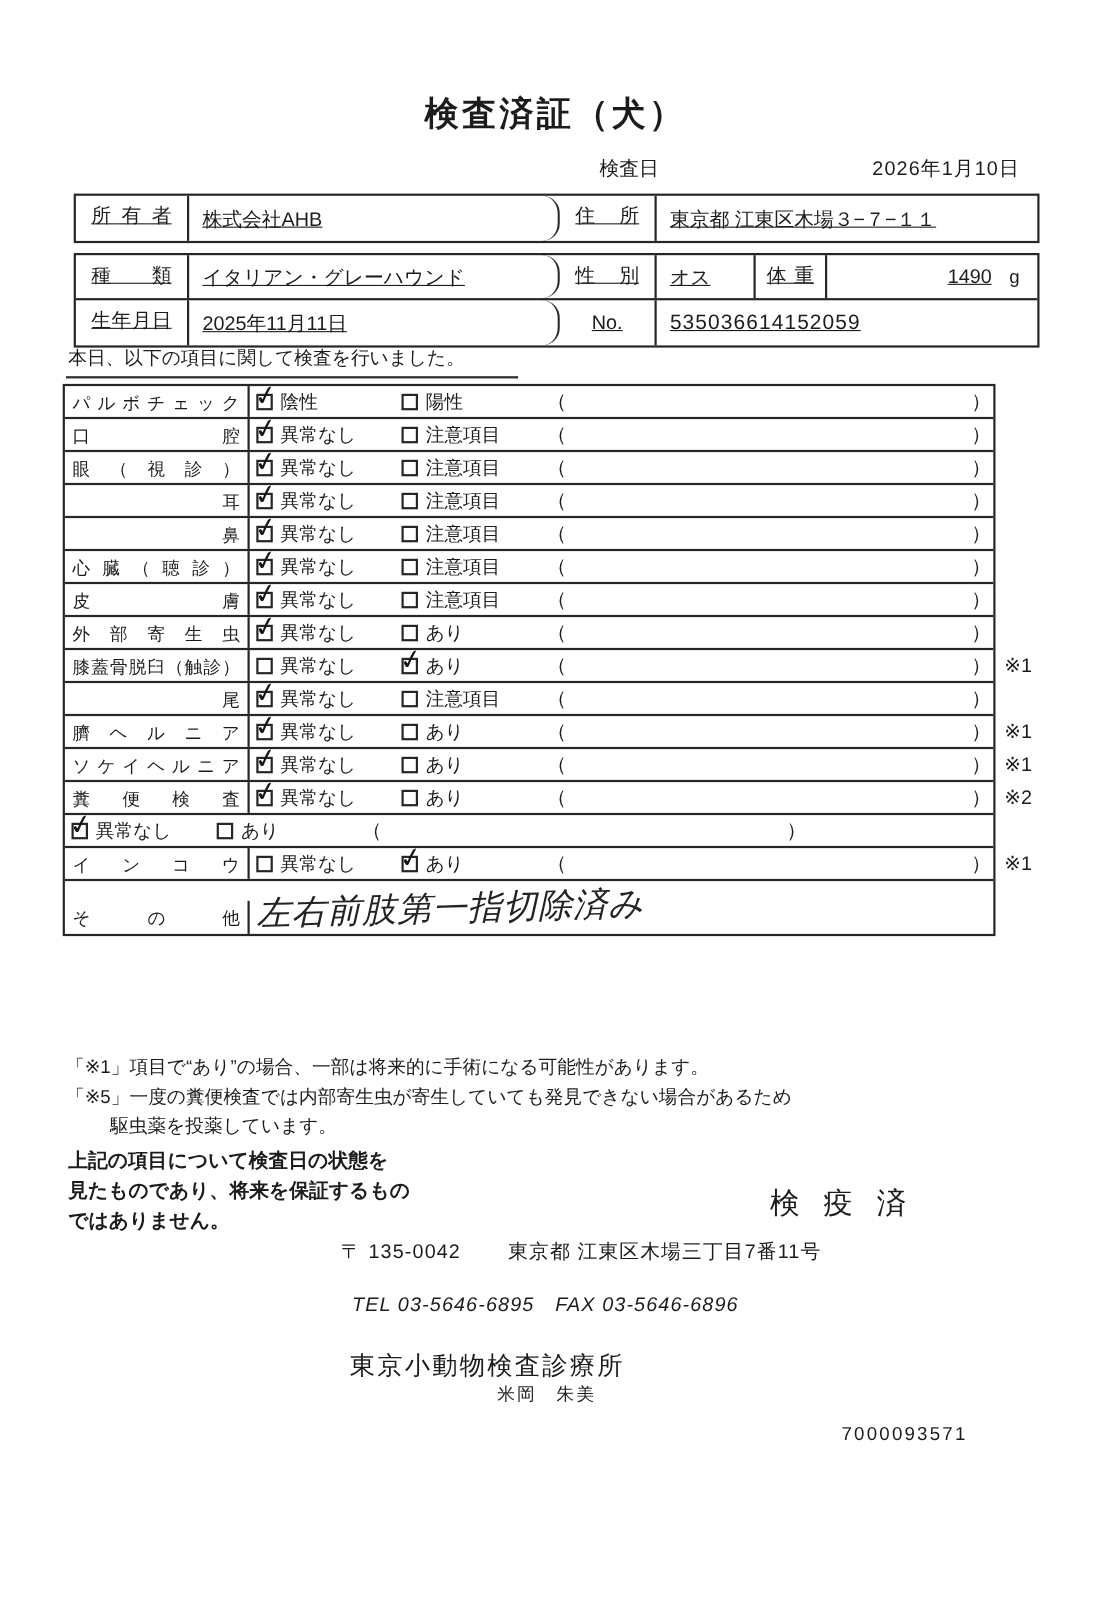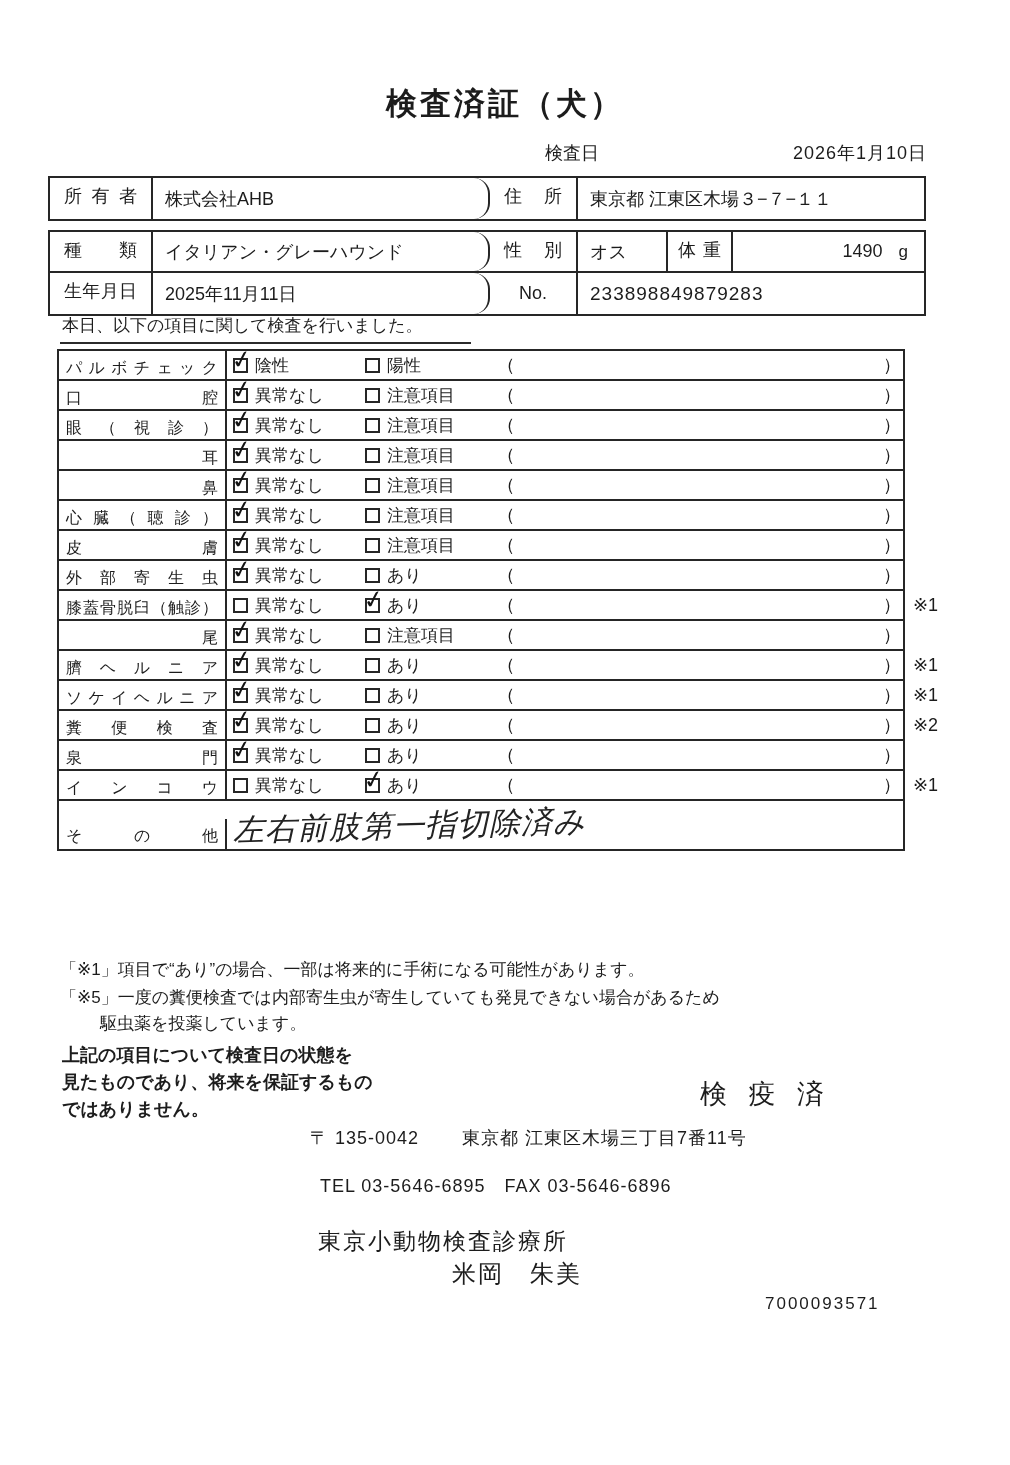--- a/index.html
+++ b/index.html
@@ -6,21 +6,21 @@
   html,body { background:#ffffff; }
   body { font-family:"Liberation Sans","DejaVu Sans",sans-serif; color:#1c1c1c; }
   .page { position:relative; width:1010px; height:1465px; background:#ffffff; overflow:hidden; }
 
   .title { position:absolute; top:83px; left:0; width:100%; text-align:center;
            font-size:31px; font-weight:700; letter-spacing:3px; }
 
   .date-label { position:absolute; top:141px; left:545px; font-size:18px; }
   .date-value { position:absolute; top:141px; left:793px; font-size:18px; letter-spacing:1px; }
 
-  .tbl { position:absolute; left:48px; width:878px; border:2px solid #262626; }
+  .tbl { position:absolute; left:67px; width:878px; border:2px solid #262626;text-decoration:underline; }
   .trow { display:flex; height:41px; border-bottom:2px solid #262626; }
   .trow:last-child { border-bottom:none; }
   .tcell { border-right:2px solid #262626; font-size:18px; }
   .tcell:last-child { border-right:none; }
   .vcell { display:flex; align-items:center; padding:0 12px; }
   .tlabel { display:block; line-height:37px; text-align:justify; text-align-last:justify;
             padding:0 14px; white-space:nowrap; overflow:hidden; }
   .tlabel.narrow { padding:0 10px; }
   .w103{flex:0 0 103px;} .w337{flex:0 0 337px;border-radius:16px;} .w88{flex:0 0 88px;}
   .w90{flex:0 0 90px;} .w65{flex:0 0 65px;} .w195{flex:0 0 195px;} .w350{flex:0 0 350px;}
@@ -57,23 +57,23 @@
 
   .fn { position:absolute; left:60px; font-size:17px; white-space:nowrap; }
   .fn1 { top:958px; } .fn2 { top:986px; } .fn3 { top:1012px; left:100px; }
 
   .disc { position:absolute; left:62px; top:1042px; font-size:18px; font-weight:700; line-height:27px; }
 
   .stamp { position:absolute; left:700px; top:1076px; font-size:27px; letter-spacing:7px; white-space:nowrap; }
 
   .postal   { position:absolute; top:1126px; left:310px; font-size:18px; letter-spacing:1px; }
   .addr2    { position:absolute; top:1126px; left:462px; font-size:18px; letter-spacing:1px; }
-  .telline  { position:absolute; top:1174px; left:320px; font-size:18px; letter-spacing:1px; }
+  .telline  { position:absolute; top:1174px; left:320px; font-size:18px; letter-spacing:1px;font-style:italic; }
   .clinic   { position:absolute; top:1226px; left:318px; font-size:23px; letter-spacing:2px; }
-  .examiner { position:absolute; top:1258px; left:452px; font-size:24px; letter-spacing:2px; }
+  .examiner { position:absolute; top:1258px; left:452px; font-size:16px; letter-spacing:2px; }
   .serial   { position:absolute; top:1294px; left:765px; font-size:17px; letter-spacing:2px; }
 </style>
 </head>
 <body>
 
 <div class="page">
 
   <div class="title">検査済証（犬）</div>
 
   <span class="date-label">検査日</span>
@@ -97,21 +97,21 @@
       <div class="tcell tlabel narrow w65">体重</div>
       <div class="tcell vcell weight-cell w195">
         <span>1490</span>
         <span class="weight-unit">g</span>
       </div>
     </div>
     <div class="trow">
       <div class="tcell tlabel w103">生年月日</div>
       <div class="tcell vcell w337">2025年11月11日</div>
       <div class="tcell vcell no-cell w88">No.</div>
-      <div class="tcell vcell num-cell w350">233898849879283</div>
+      <div class="tcell vcell num-cell w350">535036614152059</div>
     </div>
   </div>
 
   <div class="intro">本日、以下の項目に関して検査を行いました。</div>
 
   <div class="chk-table">
 
     <div class="chk-row">
       <div class="chk-label">パルボチェック</div>
       <div class="chk-body">
@@ -405,21 +405,20 @@
             </span>
           <span class="opt-text">あり</span>
         </span>
         <span class="paren paren-open">（</span>
         <span class="paren paren-close">）</span>
         <span class="chk-note">※2</span>
       </div>
     </div>
 
     <div class="chk-row">
-      <div class="chk-label">泉門</div>
       <div class="chk-body">
         <span class="opt opt1">
           <span class="cbwrap">
               <span class="cb"></span>
               <span class="check">✓</span>
             </span>
           <span class="opt-text">異常なし</span>
         </span>
         <span class="opt opt2">
           <span class="cbwrap">

